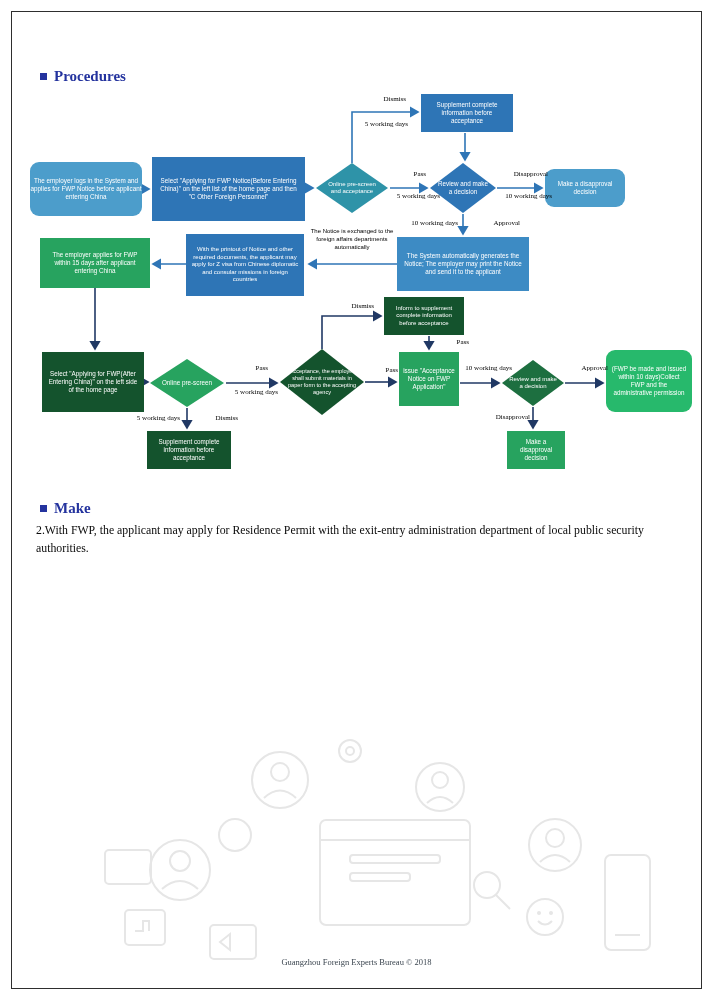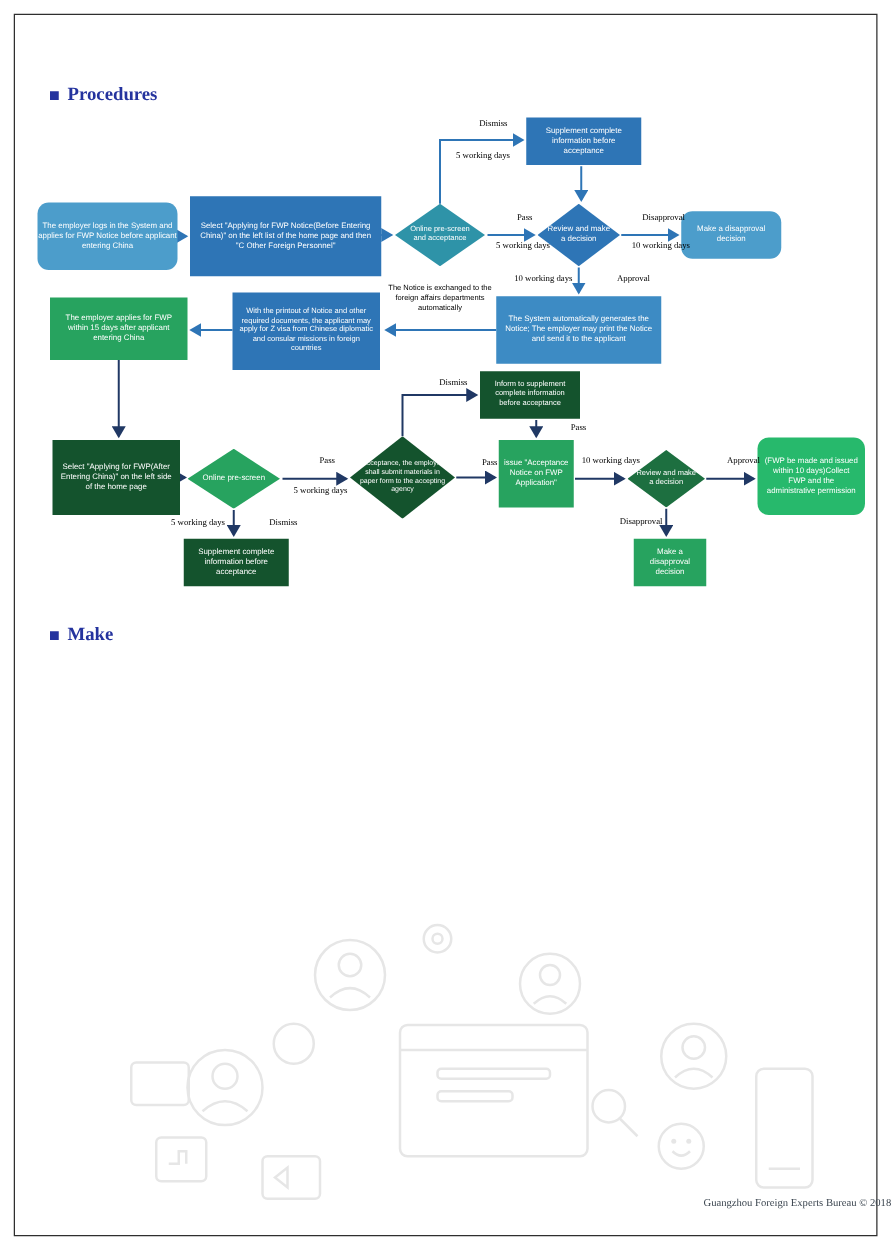--- a/index.html
+++ b/index.html
@@ -10,21 +10,21 @@
   .heading { position:absolute; display:flex; align-items:center; gap:7px; color:#24339e; font-weight:bold; font-size:15px; font-family:"Liberation Serif", serif; }
   .bullet { width:7px; height:7px; background:#24339e; flex:0 0 auto; }
   .node { position:absolute; color:#fff; font-family:"Liberation Sans", sans-serif;
           display:flex; align-items:center; justify-content:center; text-align:center; line-height:1.25; }
   .round { border-radius:9px; }
   .diamond { clip-path: polygon(50% 0, 100% 50%, 50% 100%, 0 50%); }
   .dt { display:block; width:82%; }
   .elabel { position:absolute; font-size:7px; color:#000; text-align:right; font-family:"Liberation Serif", serif; }
   .flowtext { position:absolute; color:#000; font-family:"Liberation Sans", sans-serif; font-size:6px; text-align:center; line-height:1.3; }
   .notes { position:absolute; left:36px; top:522px; width:652px; font-size:11.8px; line-height:1.5; color:#0a0a0a; }
-  .footer { position:absolute; left:0; right:0; top:957px; text-align:right; font-size:8.5px; color:#3c4650; z-index:5; }
+  .footer { position:absolute; left:0; right:0; top:957px; text-align:center; font-size:8.5px; color:#3c4650; z-index:5; }
   svg.arrows { position:absolute; left:0; top:0; pointer-events:none; z-index:2; }
   svg.wm { position:absolute; left:50px; top:735px; z-index:0; }
   .node, .elabel, .flowtext { z-index:3; }
 </style>
 </head>
 <body>
 
 <div class="page">
 
   <svg class="wm" width="620" height="240" viewBox="0 0 620 240">
@@ -174,17 +174,18 @@
       <line x1="533" y1="407" x2="533" y2="428" marker-end="url(#mn)"></line>
     </g>
   </svg>
 
   <div class="heading" style="left:40px;top:500px;">
     <span class="bullet"></span>
     <span>Make</span>
   </div>
 
   <div class="notes">
+    <p>2.With FWP, the applicant may apply for Residence Permit with the exit-entry administration department of local public security authorities.</p>
   </div>
 
   <div class="footer">Guangzhou Foreign Experts Bureau © 2018</div>
 
 </div>
 
 </body></html>

